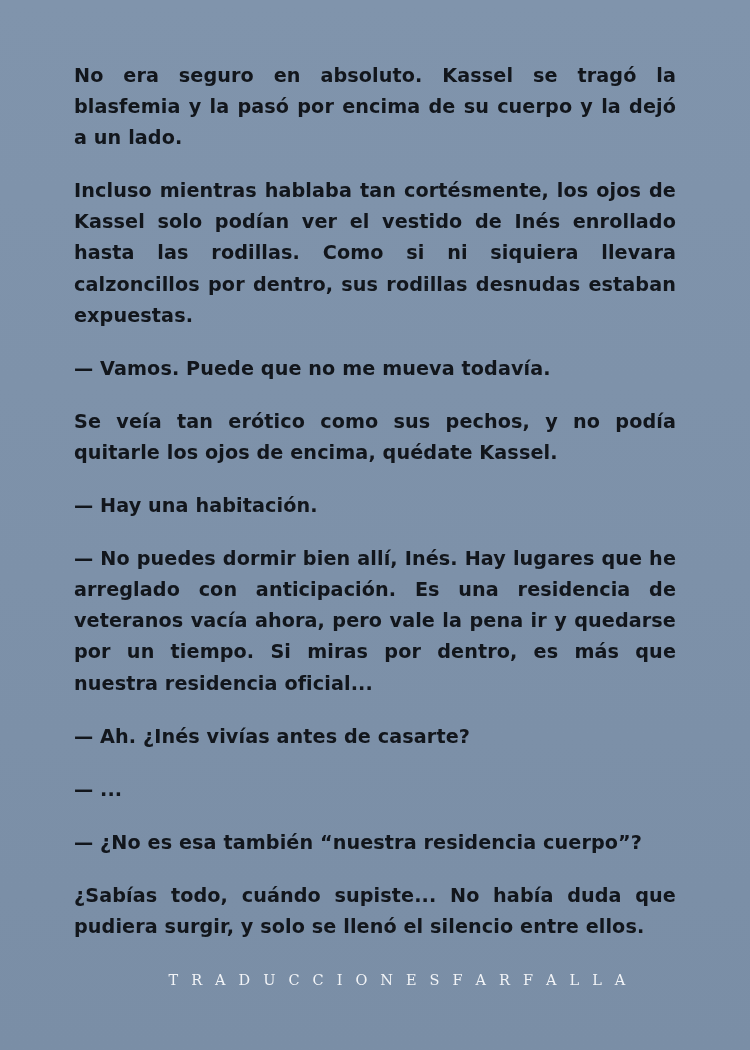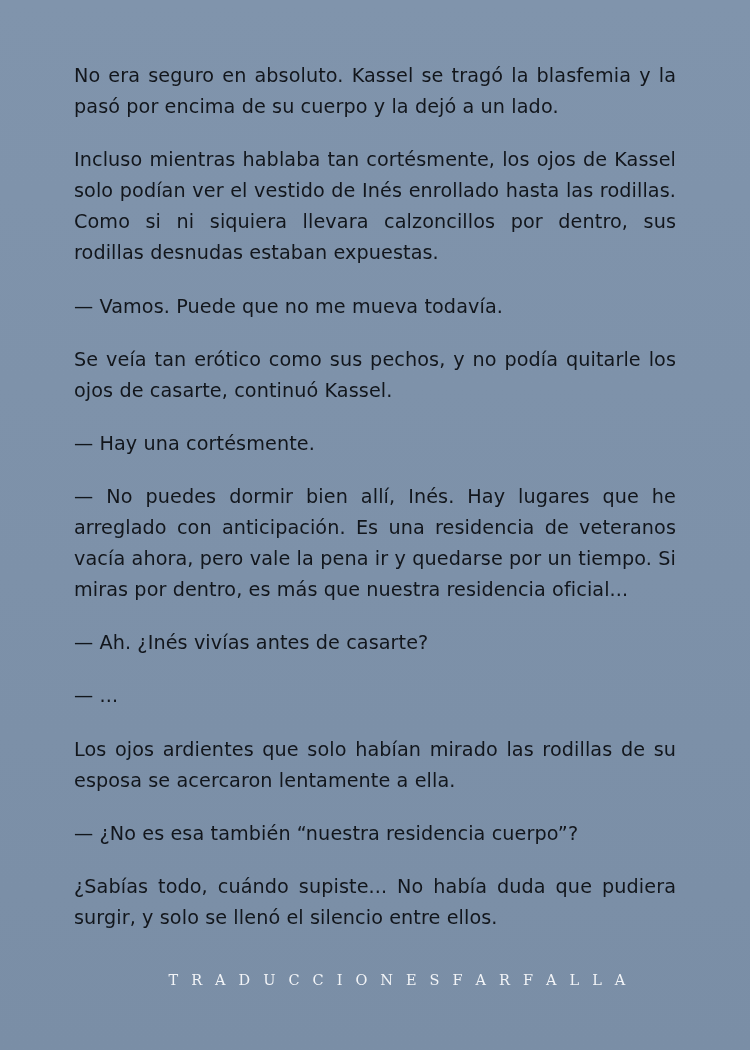--- a/index.html
+++ b/index.html
@@ -27,21 +27,21 @@
     width: 602px;
   }
   p.para {
     margin: 0 0 22px 0;
     font-size: 19.2px;
     line-height: 1.62;
     color: #12161c;
     text-align: justify;
     text-justify: inter-word;
     letter-spacing: 0.1px;
-    font-weight: 400;
+    font-weight: 700;
   }
   p.para:last-child {
     margin-bottom: 0;
   }
   .credit {
     position: absolute;
     left: 0;
     right: 0;
     top: 972px;
     text-align: center;
@@ -53,23 +53,22 @@
   }
 </style>
 </head>
 <body>
 
 <div class="page">
   <div class="content">
     <p class="para">No era seguro en absoluto. Kassel se tragó la blasfemia y la pasó por encima de su cuerpo y la dejó a un lado.</p>
     <p class="para">Incluso mientras hablaba tan cortésmente, los ojos de Kassel solo podían ver el vestido de Inés enrollado hasta las rodillas. Como si ni siquiera llevara calzoncillos por dentro, sus rodillas desnudas estaban expuestas.</p>
     <p class="para">— Vamos. Puede que no me mueva todavía.</p>
-    <p class="para">Se veía tan erótico como sus pechos, y no podía quitarle los ojos de casarte, continuó Kassel.</p>
-    <p class="para">— Hay una cortésmente.</p>
+    <p class="para">Se veía tan erótico como sus pechos, y no podía quitarle los ojos de encima, quédate Kassel.</p>
+    <p class="para">— Hay una habitación.</p>
     <p class="para">— No puedes dormir bien allí, Inés. Hay lugares que he arreglado con anticipación. Es una residencia de veteranos vacía ahora, pero vale la pena ir y quedarse por un tiempo. Si miras por dentro, es más que nuestra residencia oficial...</p>
     <p class="para">— Ah. ¿Inés vivías antes de casarte?</p>
     <p class="para">— ...</p>
-    <p class="para">Los ojos ardientes que solo habían mirado las rodillas de su esposa se acercaron lentamente a ella.</p>
     <p class="para">— ¿No es esa también “nuestra residencia cuerpo”?</p>
     <p class="para">¿Sabías todo, cuándo supiste... No había duda que pudiera surgir, y solo se llenó el silencio entre ellos.</p>
   </div>
   <div class="credit">T R A D U C C I O N E S    F A R F A L L A</div>
 </div>
 
 </body></html>

